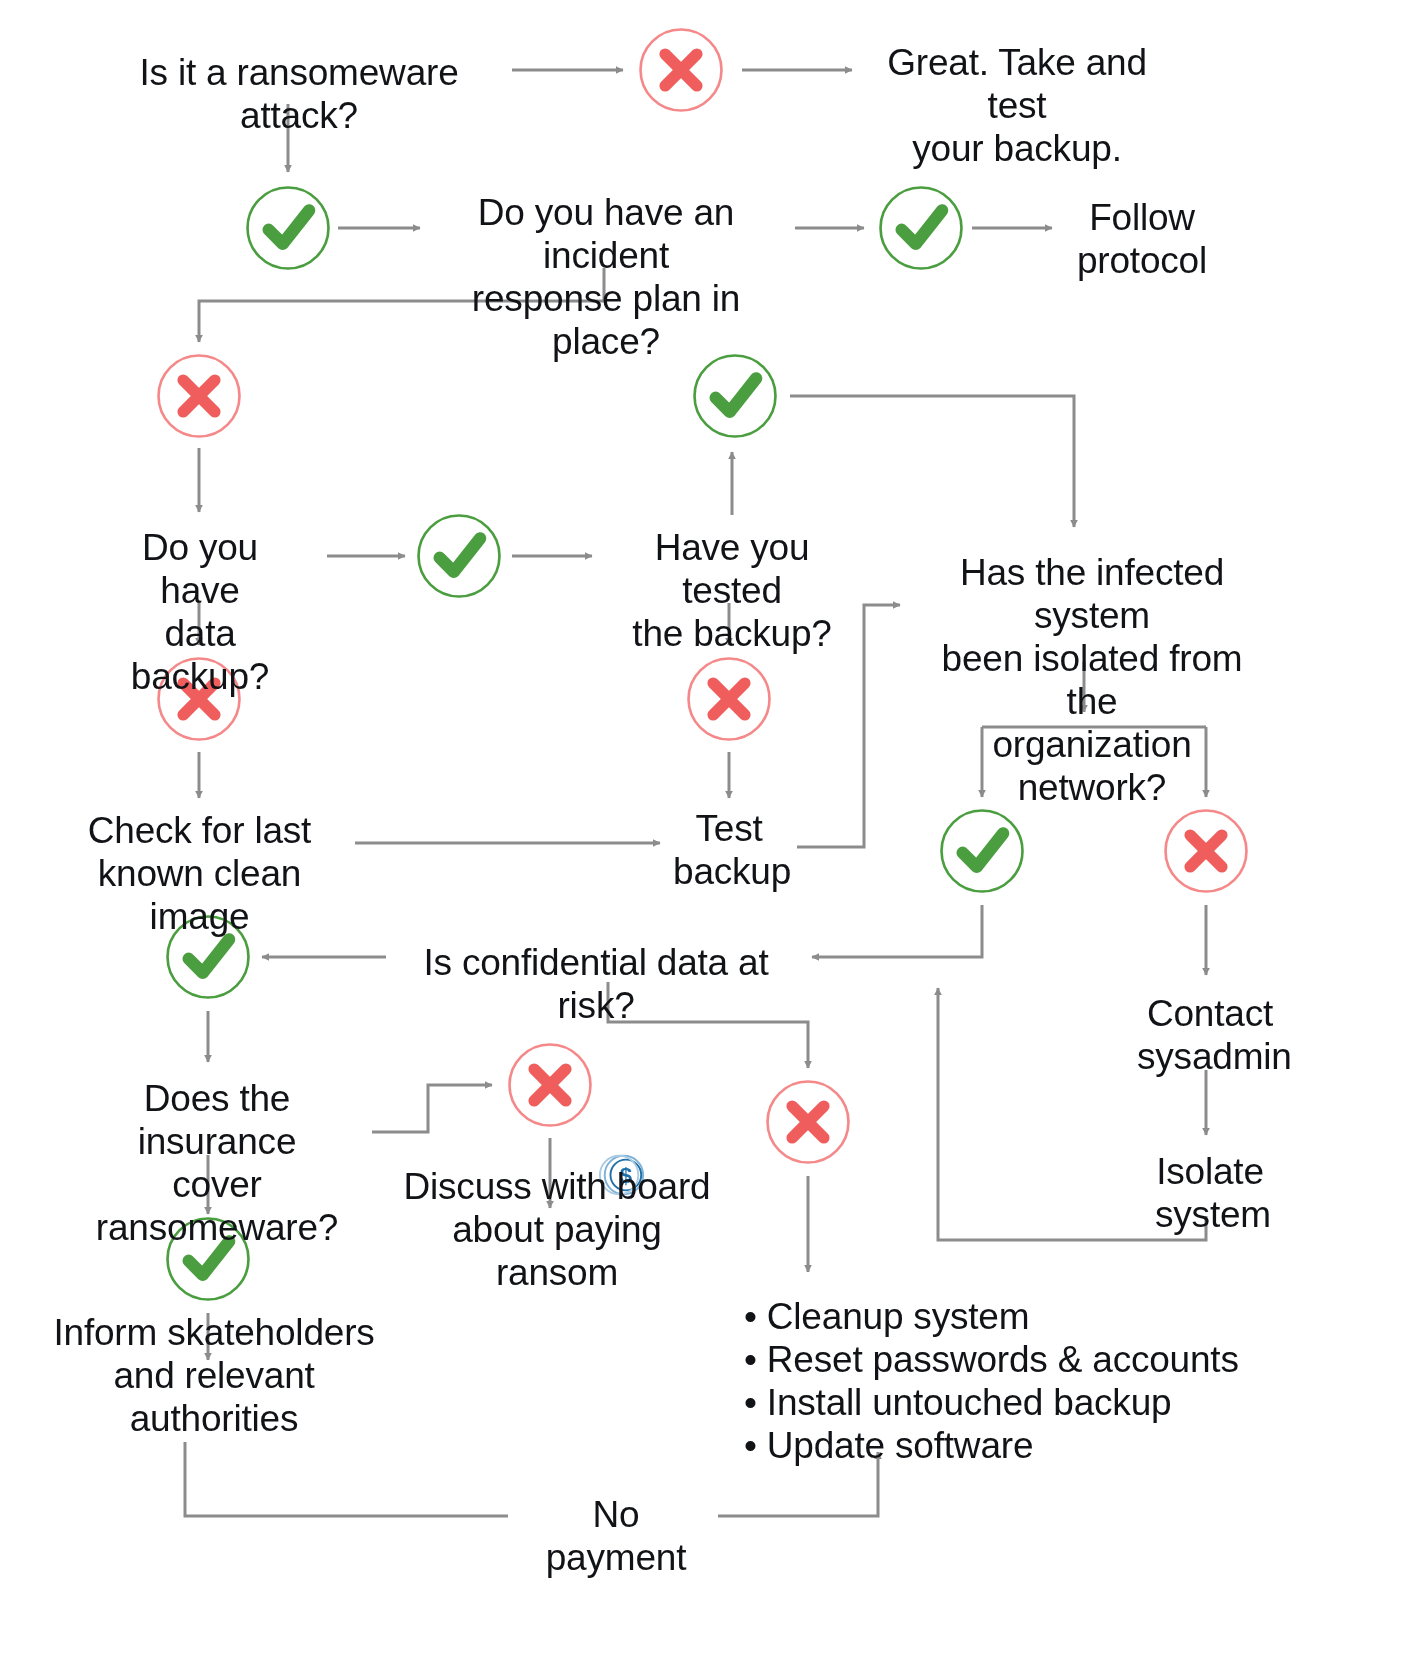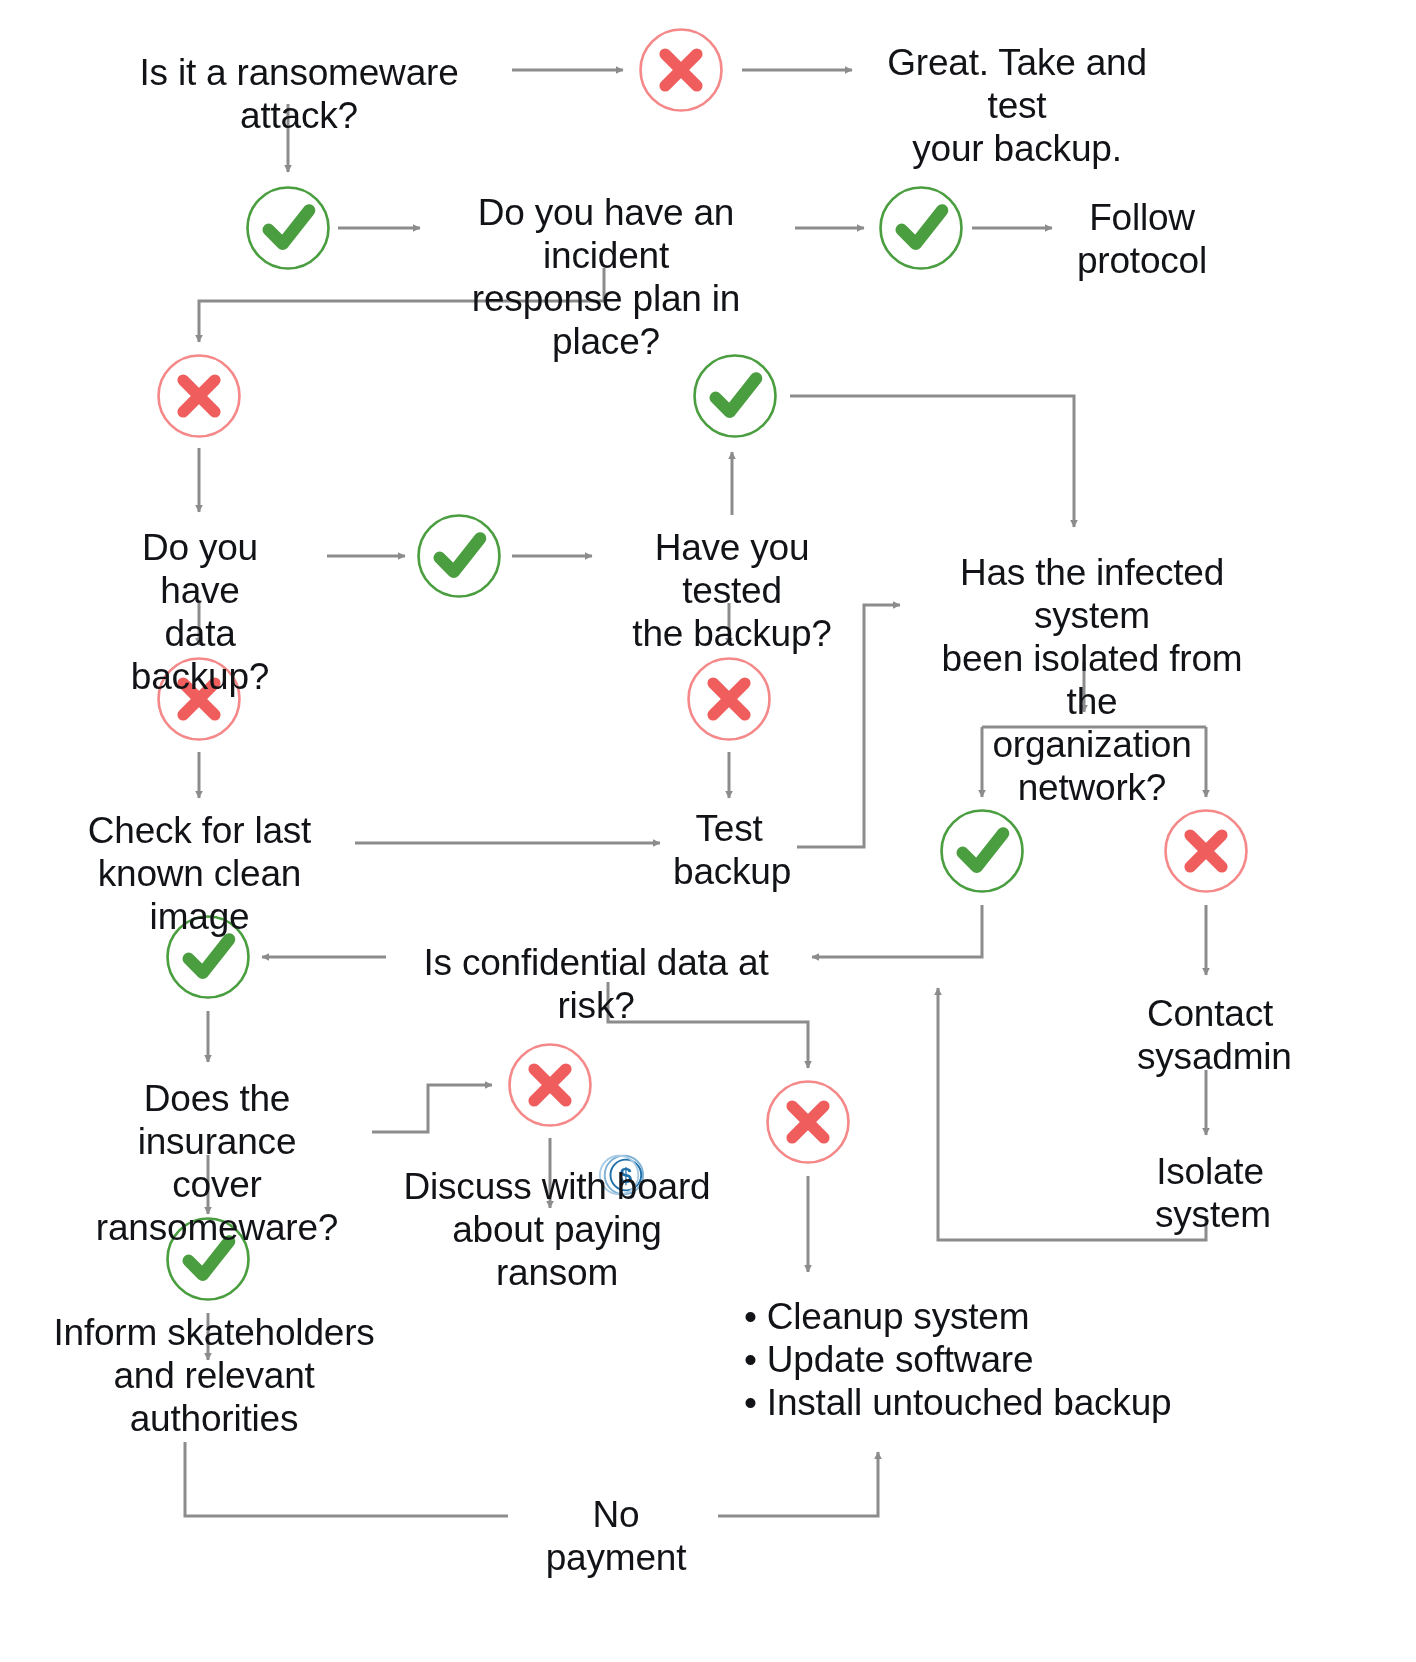--- a/index.html
+++ b/index.html
@@ -202,16 +202,16 @@
       <div class="node" style="left: 410px; top: 942px; width: 372px;">Is confidential data at risk?</div>
       <div class="node" style="left: 1155px; top: 1151px; width: 110px;">Isolate
 system</div>
       <div class="node" style="left: 66px; top: 1078px; width: 302px;">Does the insurance
 cover ransomeware?</div>
       <div class="node" style="left: 402px; top: 1166px; width: 310px;">Discuss with board
 about paying ransom</div>
       <div class="node" style="left: 44px; top: 1312px; width: 340px;">Inform skateholders
 and relevant authorities</div>
       <div class="node" style="left: 521px; top: 1494px; width: 190px;">No payment</div>
-      <div class="node left" style="left: 744px; top: 1288px; margin-top: 8px;"><div>• Cleanup system</div><div>• Update software</div><div>• Install untouched backup</div></div>
+      <div class="node left" style="left: 744px; top: 1288px; margin-top: 8px;"><div>• Cleanup system</div><div>• Reset passwords &amp; accounts</div><div>• Install untouched backup</div><div>• Update software</div></div>
     </div>
 
 </div>
 
 </body></html>

